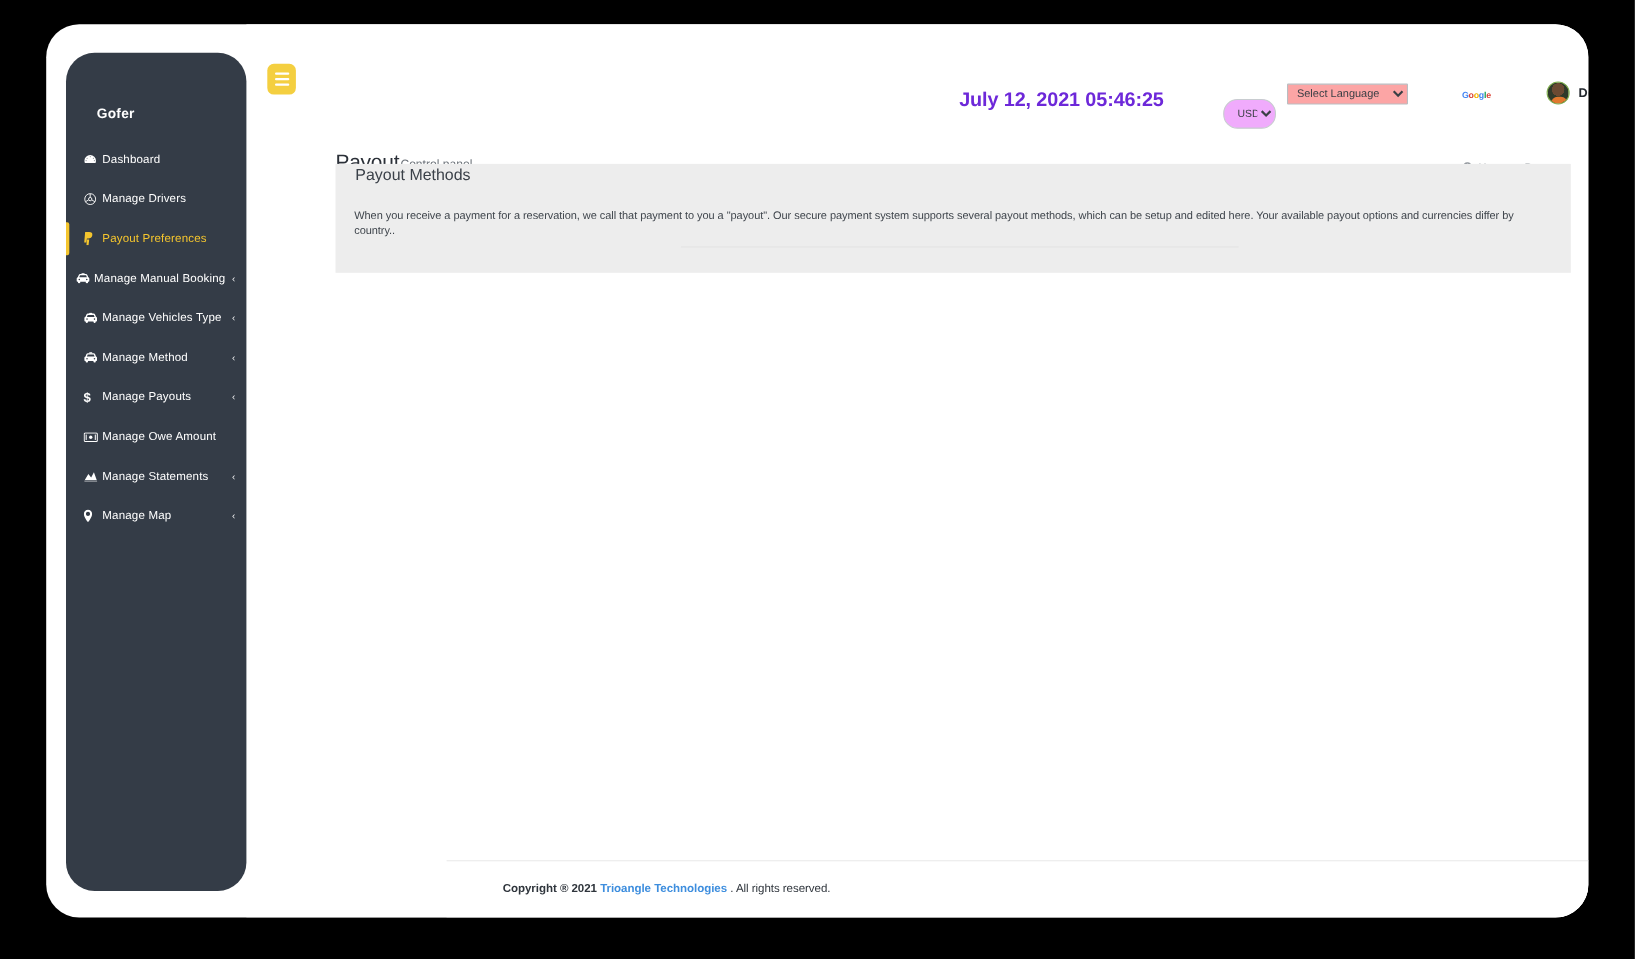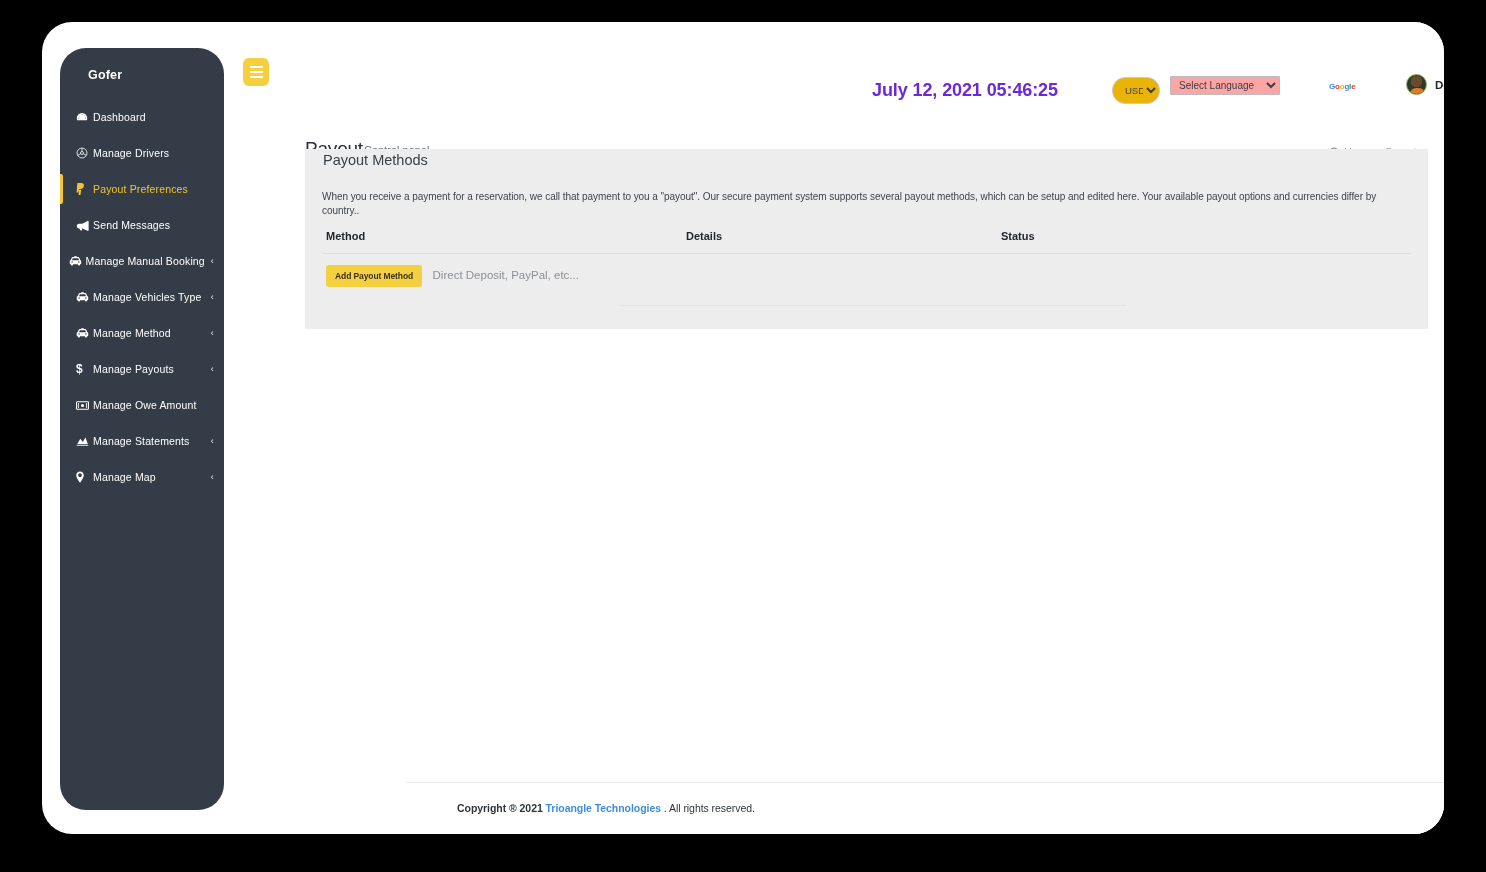--- a/index.html
+++ b/index.html
@@ -33,21 +33,21 @@
     height: 762px;
     background: #343c47;
     border-radius: 26px;
     overflow: hidden;
     z-index: 5;
   }
   #brand {
     color: #ffffff;
     font-size: 12.5px;
     font-weight: bold;
-    padding: 20px 0 0 28px;
+    padding: 48px 0 0 28px;
     letter-spacing: .2px;
   }
   #nav { margin-top: 17px; }
   .nav-item {
     position: relative;
     display: flex;
     align-items: center;
     height: 36px;
     padding-left: 16px;
     padding-right: 10px;
@@ -129,26 +129,26 @@
     top: 58px;
     font-size: 18px;
     color: #6d28d9;
     font-weight: bold;
     letter-spacing: -.1px;
     text-align: center;
   }
   #currency-select {
     position: absolute;
     left: 888px;
-    top: 55px;
+    top: 68px;
     width: 48px;
     height: 27px;
     border: 1px solid #c8ccd0;
     border-radius: 13px;
-    background: #eab308;
+    background: #f0abfc;
     font-family: "Liberation Sans", sans-serif;
     font-size: 9.5px;
     color: #3a3f45;
     padding-left: 8px;
     cursor: pointer;
   }
   #language-select {
     position: absolute;
     left: 946px;
     top: 54px;
@@ -381,29 +381,20 @@
         <span class="nav-ico">
           <svg width="9" height="12" viewBox="0 0 10 14">
               <path fill="#f4c52e" d="M1.4 0h4.3c2.3 0 3.7 1.2 3.3 3.4C8.6 5.8 6.9 6.9 4.6 6.9H3.3L2.6 11H0.4L1.4 0z"></path>
               <path fill="#f4c52e" d="M3.2 7.9h1.3c.4 0 .8 0 1.2-.1L5 14H2.8l.4-6.1z"></path>
             </svg>
         </span>
         <span class="nav-label">Payout Preferences</span>
         <span class="nav-caret"></span>
       </div>
 
-      <div class="nav-item">
-        <span class="nav-ico">
-          <svg width="13" height="11" viewBox="0 0 18 14">
-              <path fill="#fff" d="M17 .6c-.3-.2-.7-.2-1 0L8.6 4.6H4.2C2.4 4.6 1 6 1 7.8S2.4 11 4.2 11h.5l1 2.4c.1.3.5.6.9.6h1.1c.6 0 1-.6.8-1.2l-.7-1.8h.8L16 14.4c.3.2.7.2 1 0 .3-.2.5-.5.5-.9V1.5c0-.4-.2-.7-.5-.9z"></path>
-            </svg>
-        </span>
-        <span class="nav-label">Send Messages</span>
-        <span class="nav-caret"></span>
-      </div>
 
       <div class="nav-item">
         <span class="nav-ico">
           <svg width="13" height="10" viewBox="0 0 18 13">
               <path fill="#fff" d="M15.6 5.2l-1.2-3c-.3-.7-1-1.2-1.8-1.2H5.4c-.8 0-1.5.5-1.8 1.2l-1.2 3C1.5 5.4 1 6.1 1 6.9V10c0 .5.4.9.9.9h.7v.8c0 .6.5 1.1 1.1 1.1h.7c.6 0 1.1-.5 1.1-1.1v-.8h6.9v.8c0 .6.5 1.1 1.1 1.1h.7c.6 0 1.1-.5 1.1-1.1v-.8h.7c.5 0 .9-.4.9-.9V6.9c0-.8-.5-1.5-1.3-1.7zM5.2 2.8h7.6l1 2.5H4.2l1-2.5zM4.3 9c-.6 0-1-.4-1-1s.4-1 1-1 1 .4 1 1-.4 1-1 1zm9.4 0c-.6 0-1-.4-1-1s.4-1 1-1 1 .4 1 1-.4 1-1 1z"></path>
               <rect x="7" y="0" width="4" height="1.6" rx=".5" fill="#fff"></rect>
             </svg>
         </span>
         <span class="nav-label">Manage Manual Booking</span>
         <span class="nav-caret">‹</span>
@@ -515,39 +506,20 @@
         <span class="crumb-link">Home</span>
         <span class="crumb-sep">»</span>
         <span class="crumb-current">Payout</span>
       </div>
     </div>
 
     <div id="payout-panel">
       <div id="panel-title">Payout Methods</div>
       <p id="panel-desc">When you receive a payment for a reservation, we call that payment to you a "payout". Our secure payment system supports several payout methods, which can be setup and edited here. Your available payout options and currencies differ by country..</p>
 
-      <table id="payout-table">
-        <thead>
-          <tr>
-            <th class="col-method">Method</th>
-            <th class="col-details">Details</th>
-            <th class="col-status">Status</th>
-          </tr>
-        </thead>
-        <tbody>
-          <tr>
-            <td>
-              <button id="add-payout-btn">Add Payout Method</button>
-              <span id="payout-hint">Direct Deposit, PayPal, etc...</span>
-            </td>
-            <td></td>
-            <td></td>
-          </tr>
-        </tbody>
-      </table>
 
       <div id="panel-foot"></div>
     </div>
 
     <footer id="footer">
       <div id="copyright">
         <span>Copyright ® 2021 </span><span class="company">Trioangle Technologies</span><span class="tail"> . All rights reserved.</span>
       </div>
     </footer>
 

